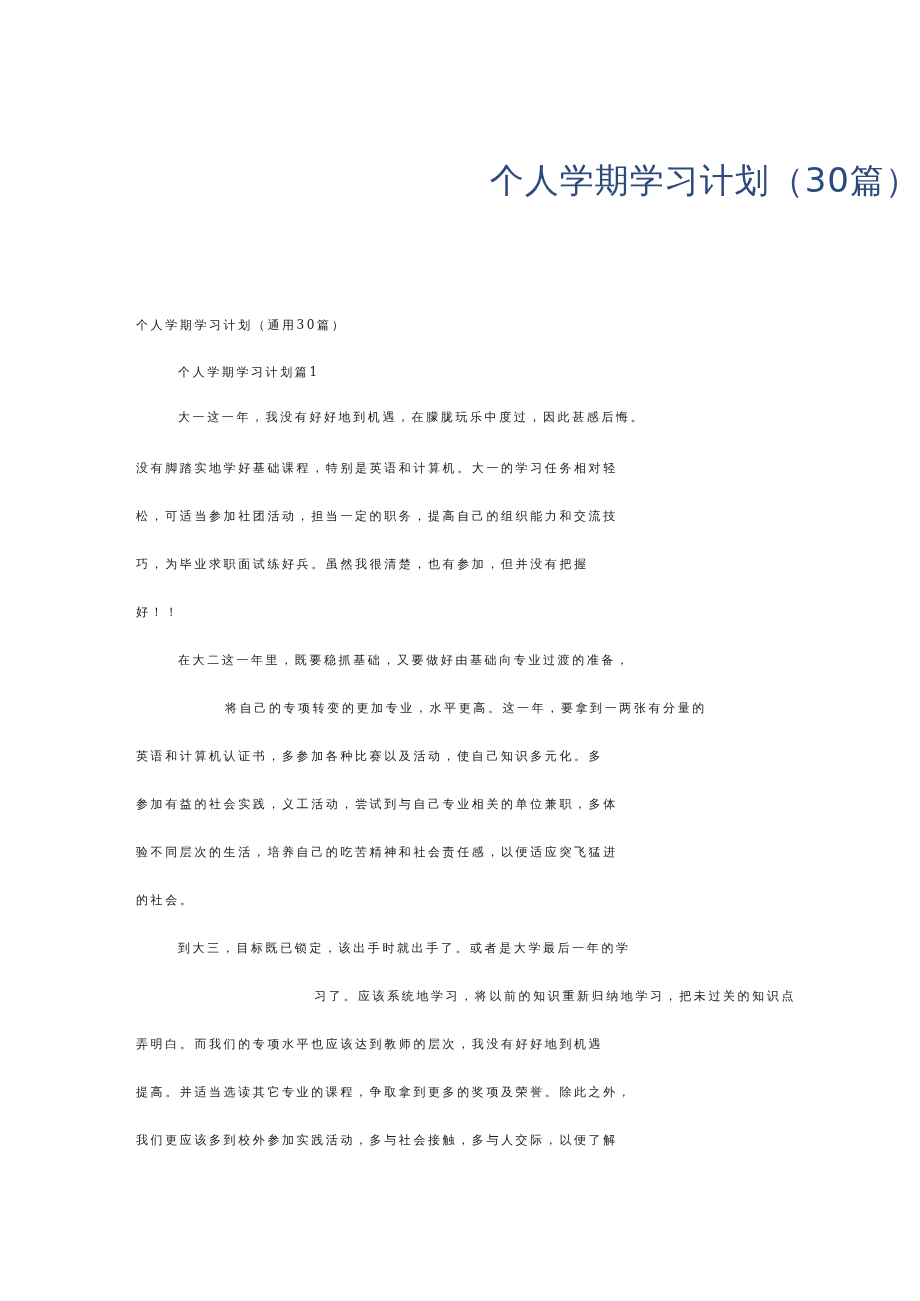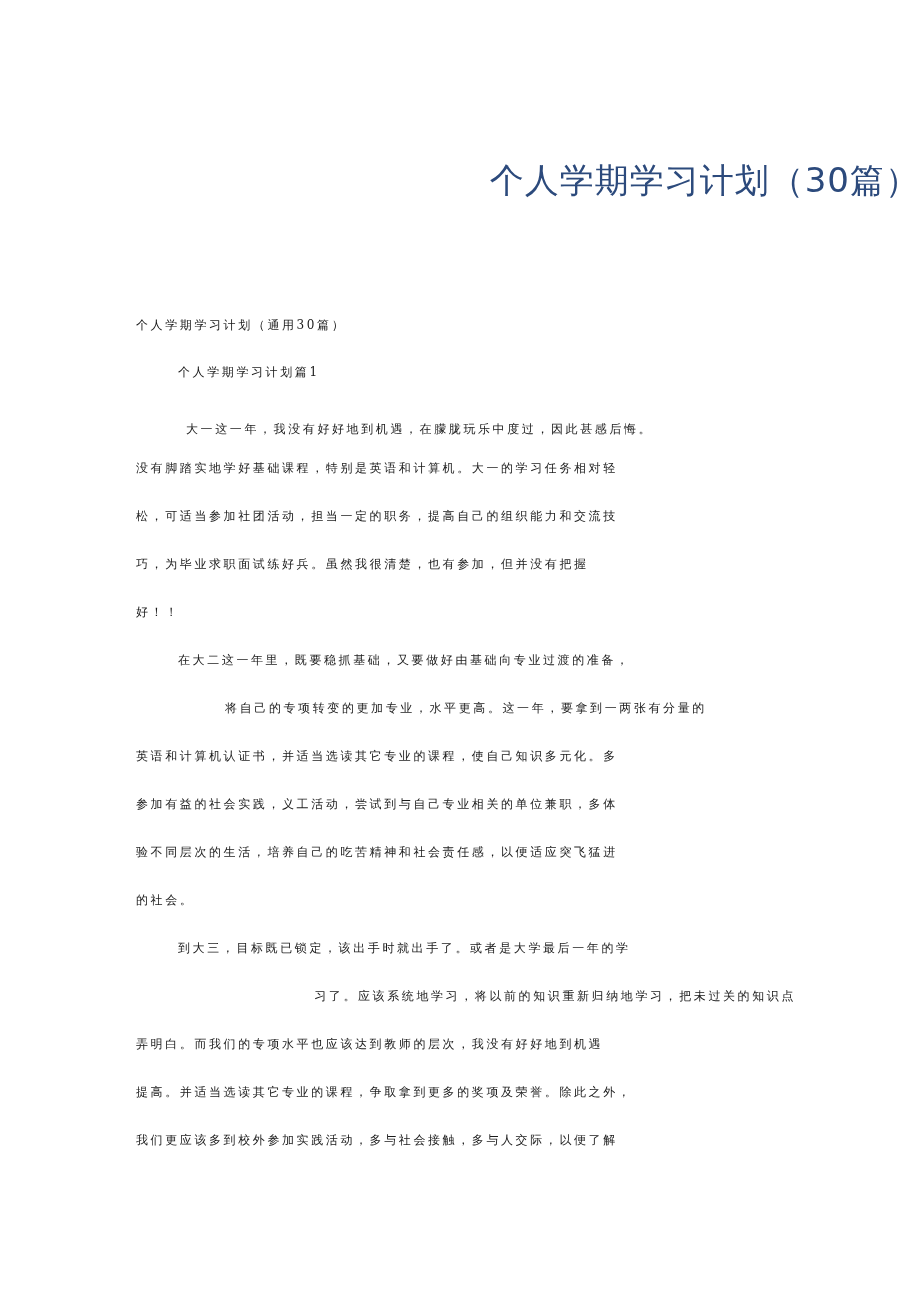--- a/index.html
+++ b/index.html
@@ -22,29 +22,29 @@
   </style>
 </head>
 <body>
 
 <div class="page">
   <div class="title">个人学期学习计划（30篇）</div>
 
   <div class="body-text line" style="top:310px;">个人学期学习计划（通用30篇）</div>
   <div class="body-text line indent" style="top:357px;">个人学期学习计划篇1</div>
 
-  <div class="body-text line indent" style="top:414px;margin-left:8px;">大一这一年，我没有好好地到机遇，在朦胧玩乐中度过，因此甚感后悔。</div>
+  <div class="body-text line indent" style="top:402px;">大一这一年，我没有好好地到机遇，在朦胧玩乐中度过，因此甚感后悔。</div>
   <div class="body-text line" style="top:453px;">没有脚踏实地学好基础课程，特别是英语和计算机。大一的学习任务相对轻</div>
   <div class="body-text line" style="top:501px;">松，可适当参加社团活动，担当一定的职务，提高自己的组织能力和交流技</div>
   <div class="body-text line" style="top:549px;">巧，为毕业求职面试练好兵。虽然我很清楚，也有参加，但并没有把握</div>
   <div class="body-text line" style="top:597px;">好！！</div>
 
   <div class="body-text line indent" style="top:645px;">在大二这一年里，既要稳抓基础，又要做好由基础向专业过渡的准备，</div>
   <div class="body-text line" style="top:693px;text-align:center;">将自己的专项转变的更加专业，水平更高。这一年，要拿到一两张有分量的</div>
-  <div class="body-text line" style="top:741px;">英语和计算机认证书，并适当选读其它专业的课程，使自己知识多元化。多</div>
+  <div class="body-text line" style="top:741px;">英语和计算机认证书，多参加各种比赛以及活动，使自己知识多元化。多</div>
   <div class="body-text line" style="top:789px;">参加有益的社会实践，义工活动，尝试到与自己专业相关的单位兼职，多体</div>
   <div class="body-text line" style="top:837px;">验不同层次的生活，培养自己的吃苦精神和社会责任感，以便适应突飞猛进</div>
   <div class="body-text line indent" style="top:933px;">到大三，目标既已锁定，该出手时就出手了。或者是大学最后一年的学</div>
 
   <div class="body-text line" style="top:885px;">的社会。</div>
   <div class="body-text line" style="top:981px;text-align:right;">习了。应该系统地学习，将以前的知识重新归纳地学习，把未过关的知识点</div>
   <div class="body-text line" style="top:1029px;">弄明白。而我们的专项水平也应该达到教师的层次，我没有好好地到机遇</div>
   <div class="body-text line" style="top:1077px;">提高。并适当选读其它专业的课程，争取拿到更多的奖项及荣誉。除此之外，</div>
   <div class="body-text line" style="top:1125px;">我们更应该多到校外参加实践活动，多与社会接触，多与人交际，以便了解</div>
 </div>

